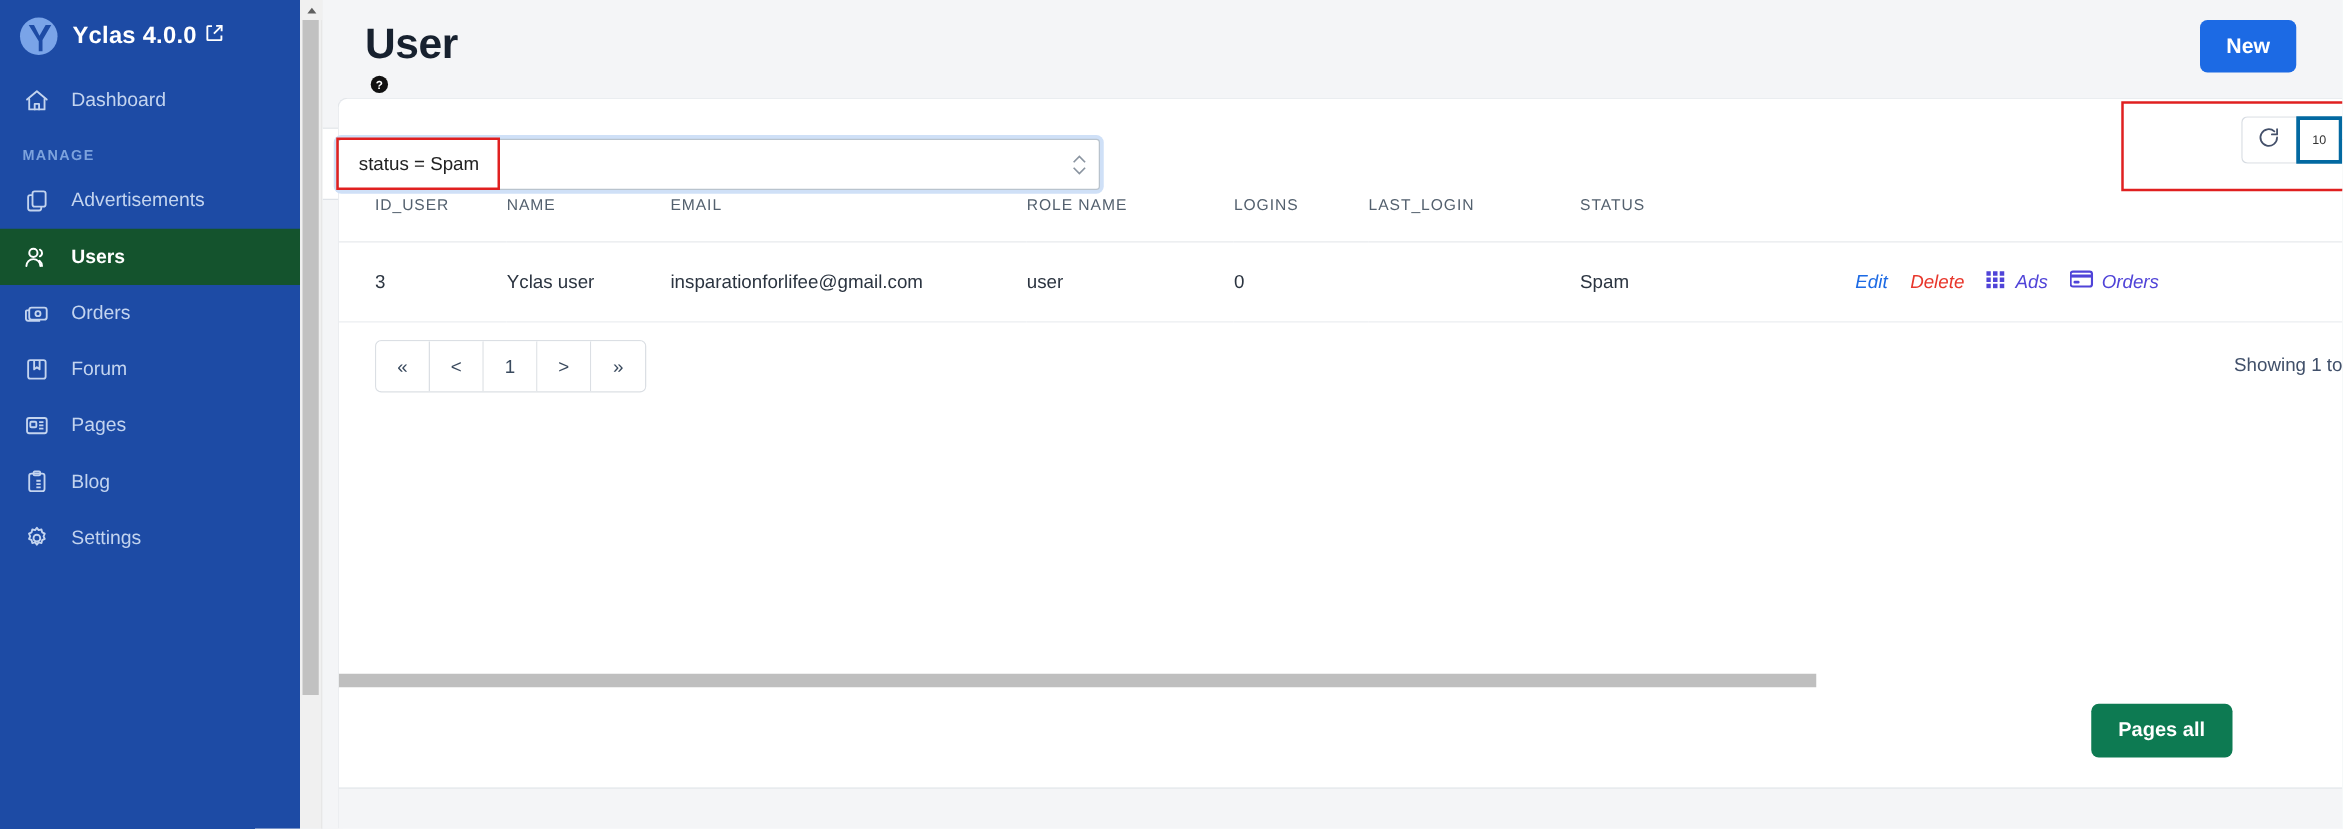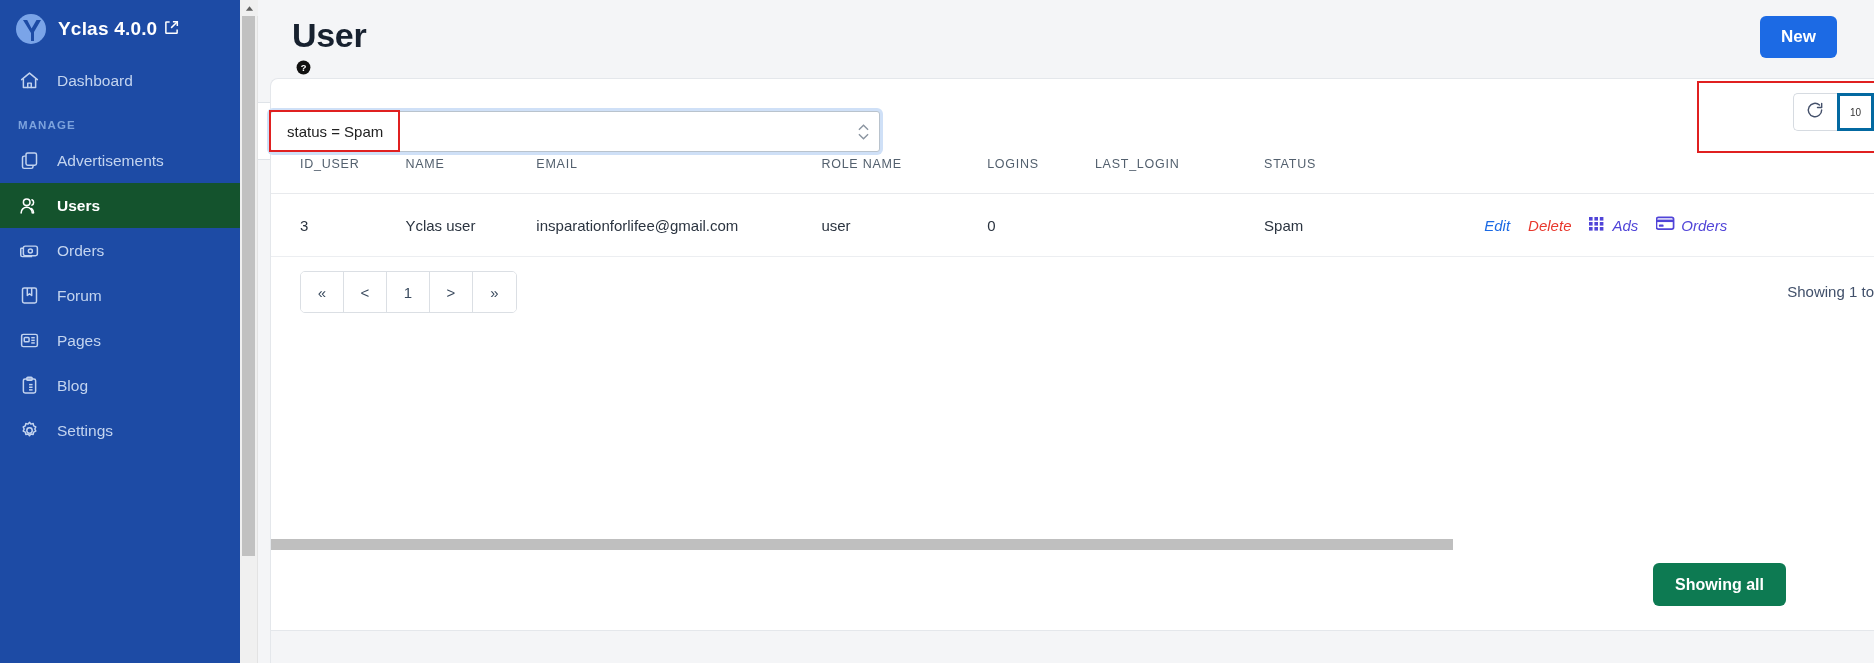--- a/index.html
+++ b/index.html
@@ -461,20 +461,20 @@
           <div class="pg">»</div>
         </div>
         <div class="showing">Showing 1 to</div>
       </div>
 
       <div class="hscroll">
         <div class="bar"></div>
       </div>
 
       <div class="footer-row">
-        <button class="btn-export">Showing all</button>
+        <button class="btn-export">Pages all</button>
       </div>
 
       <div class="card-bottom-edge"></div>
     </section>
 
   </main>
 </div>
 
 </body></html>

